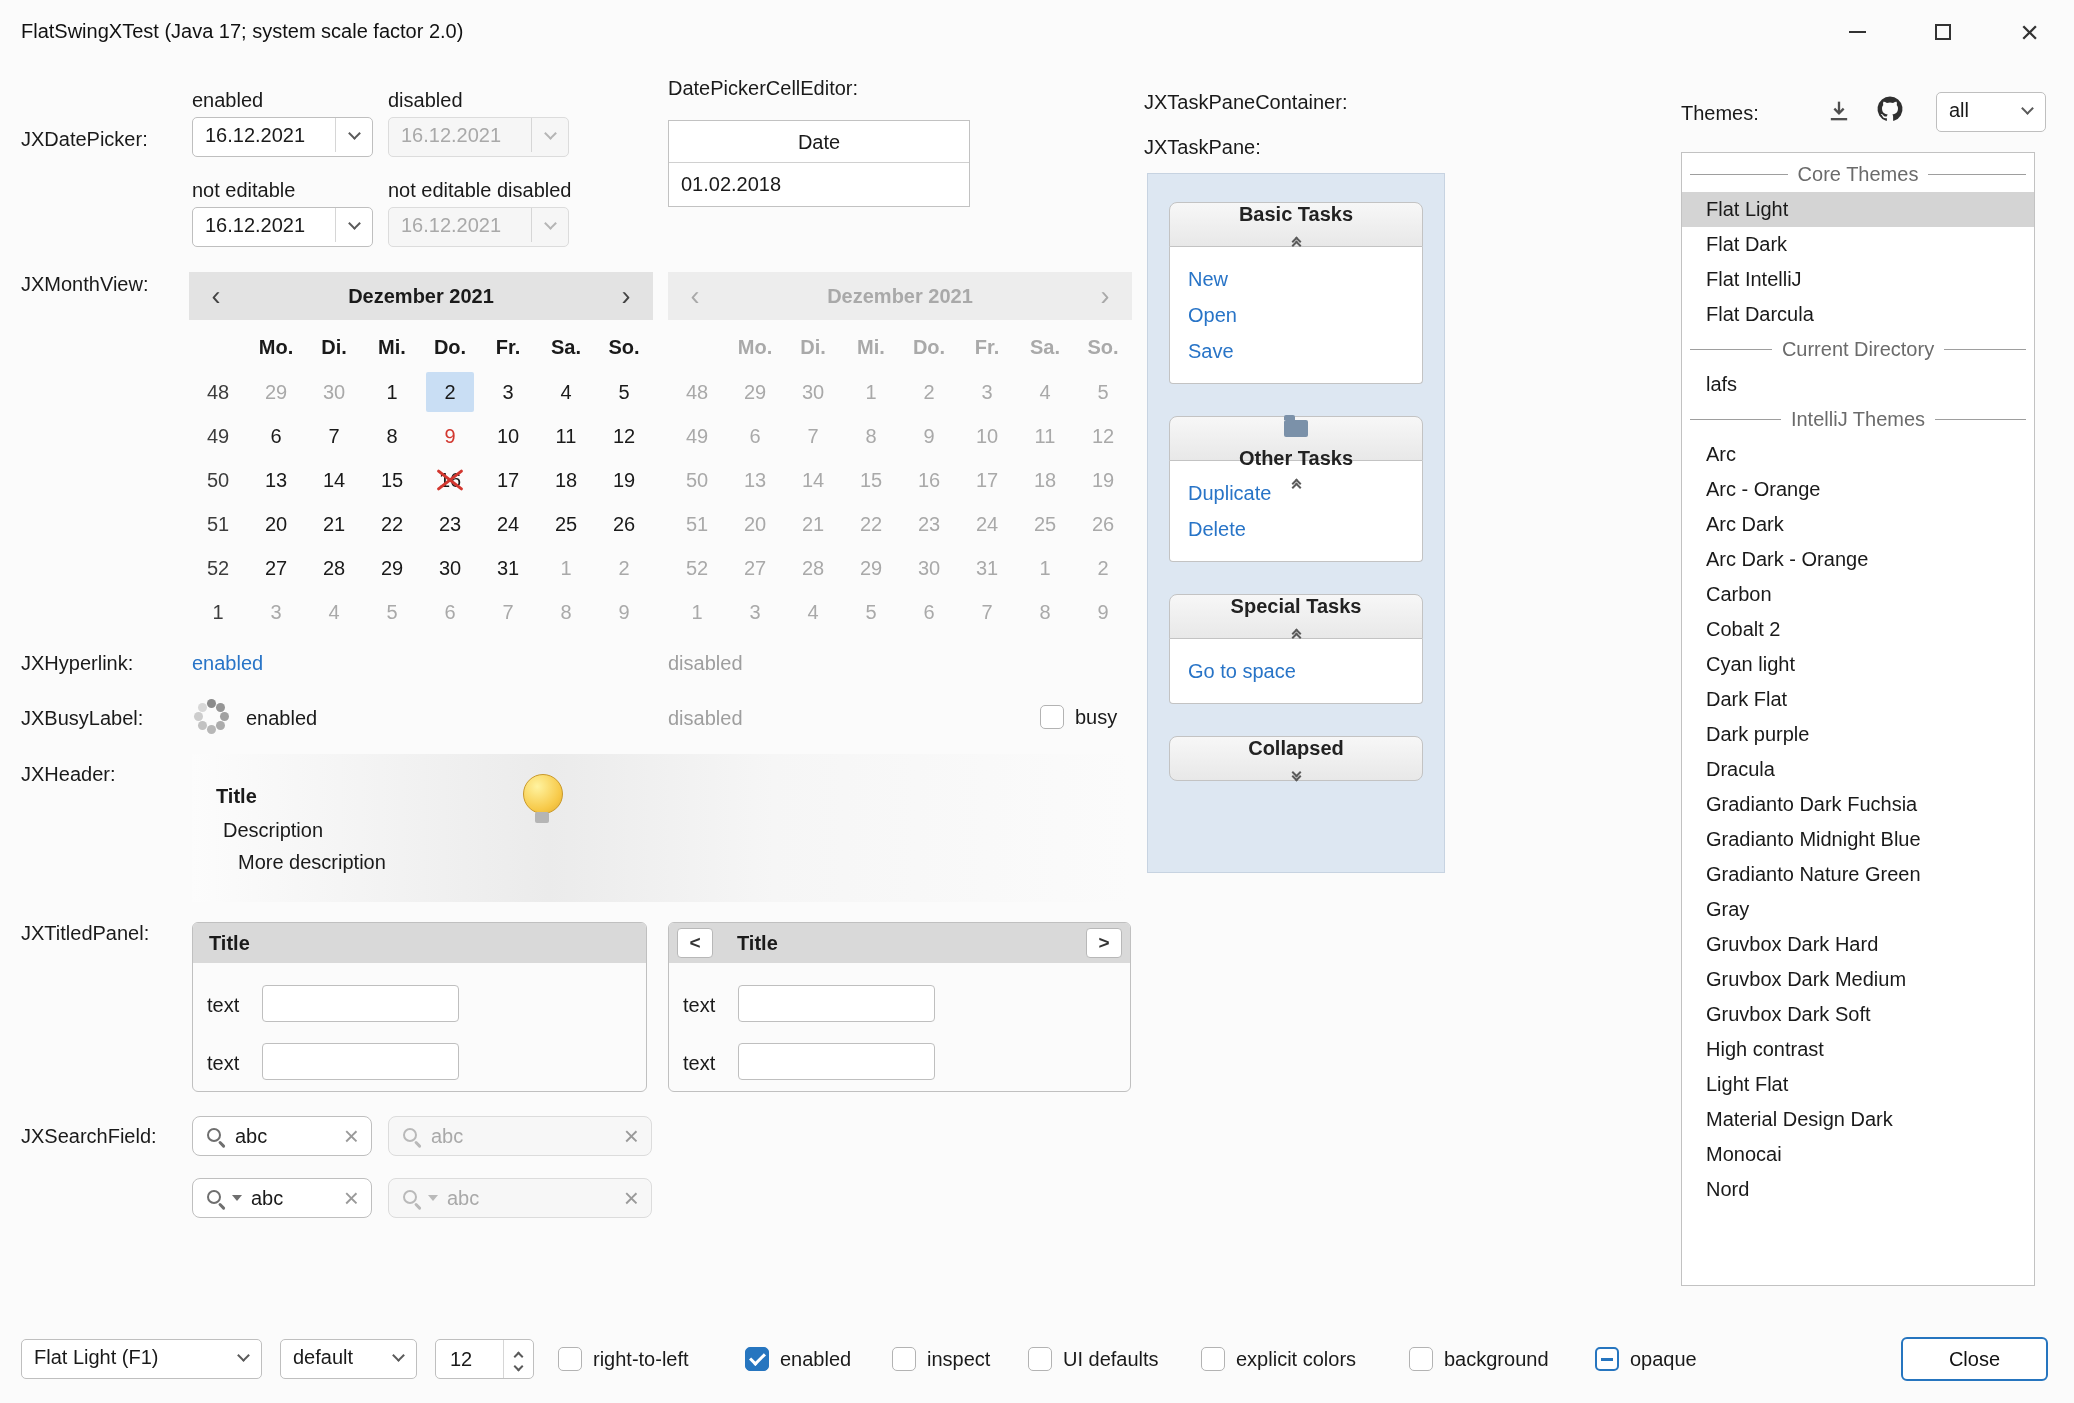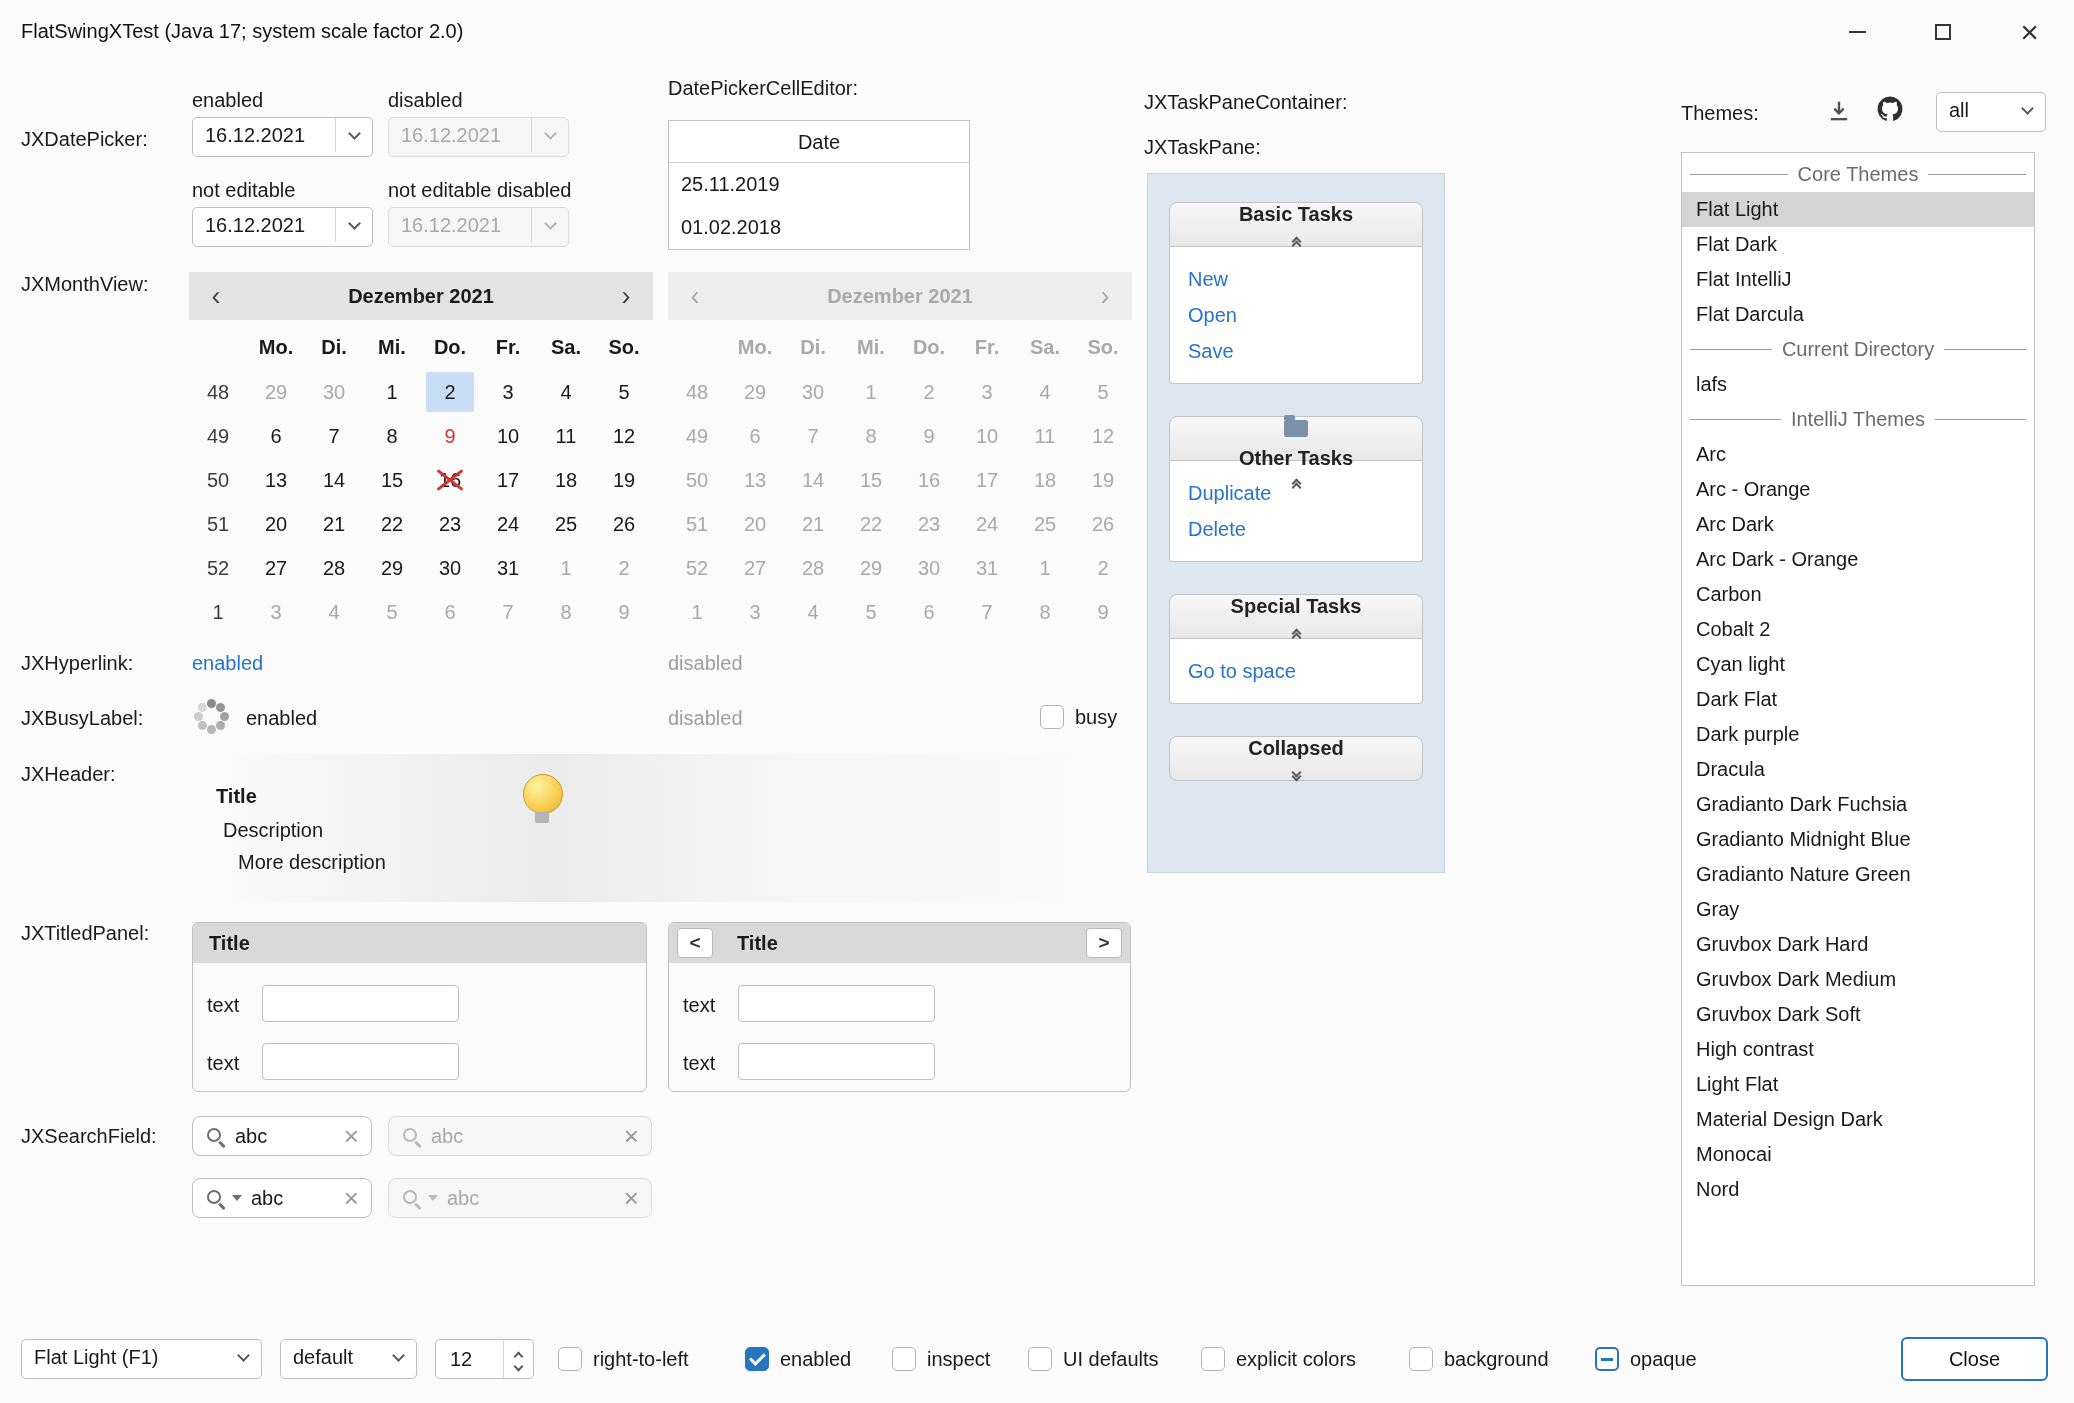--- a/index.html
+++ b/index.html
@@ -131,21 +131,21 @@
   .tp-title .tp-label { flex:1; }
   .dblchev { display:flex; flex-direction:column; align-items:center; gap:0; }
   .dblchev .chev { margin:0; } .dblchev .chev.up { margin-bottom:-3px; } .dblchev .chev.down { margin-top:-3px; }
   .tp-content { background:#fff; border:1px solid #c3c3c3; border-top:none; border-radius:0 0 4px 4px; padding:14px 18px; }
   .tp-link { line-height:36px; color:#2874c7; cursor:pointer; }
   .folder { position:relative; width:24px; height:17px; background:#7b91a9; border-radius:2px; flex:none; margin-top:3px; }
   .folder::before { content:""; position:absolute; left:0; top:-5px; width:11px; height:5px; background:#7b91a9; border-radius:2px 2px 0 0; }
 
   
   #themelist { left:1681px; top:152px; width:354px; height:1134px; background:#fff; border:1px solid #c2c2c2; padding-top:4px; overflow:hidden; }
-  .theme-item { height:35px; line-height:35px; padding-left:14px; white-space:nowrap; }
+  .theme-item { height:35px; line-height:35px; padding-left:24px; white-space:nowrap; }
   .theme-item.selected { background:#d4d4d4; }
   .theme-sep { height:35px; display:flex; align-items:center; color:#6b6b6b; padding:0 8px; }
   .theme-sep span { padding:0 10px; white-space:nowrap; }
   .theme-sep::before, .theme-sep::after { content:""; flex:1; border-top:1px solid #9e9e9e; }
   .icon-btn { position:absolute; display:flex; align-items:center; justify-content:center; }
   #ic-download { left:1824px; top:96px; width:30px; height:30px; }
   #ic-github { left:1874px; top:93px; width:32px; height:32px; }
 
   
   .spin { position:absolute; left:435px; top:1339px; width:99px; height:40px; background:#fff; border:1px solid #bfbfbf; border-radius:5px; display:flex; align-items:center; padding-left:14px; }
@@ -210,21 +210,20 @@
   <div class="combo disabled" style="left:388px;top:207px;width:181px">
     <span class="ctext">16.12.2021</span>
     <span class="cdiv"></span>
     <span class="abox">
         <i class="chev down"></i>
       </span>
   </div>
 
   <div class="abs" id="datetable">
     <div class="dt-header">Date</div>
-    <div class="dt-row">25.11.2019</div>
     <div class="dt-row">01.02.2018</div>
   </div>
 
   <div class="cal" id="cal1" style="left:189px;top:272px">
     <div class="cal-head">
       <span class="cal-nav">‹</span>
       <span class="cal-title">Dezember 2021</span>
       <span class="cal-nav">›</span>
     </div>
     <div class="cal-dayrow">

